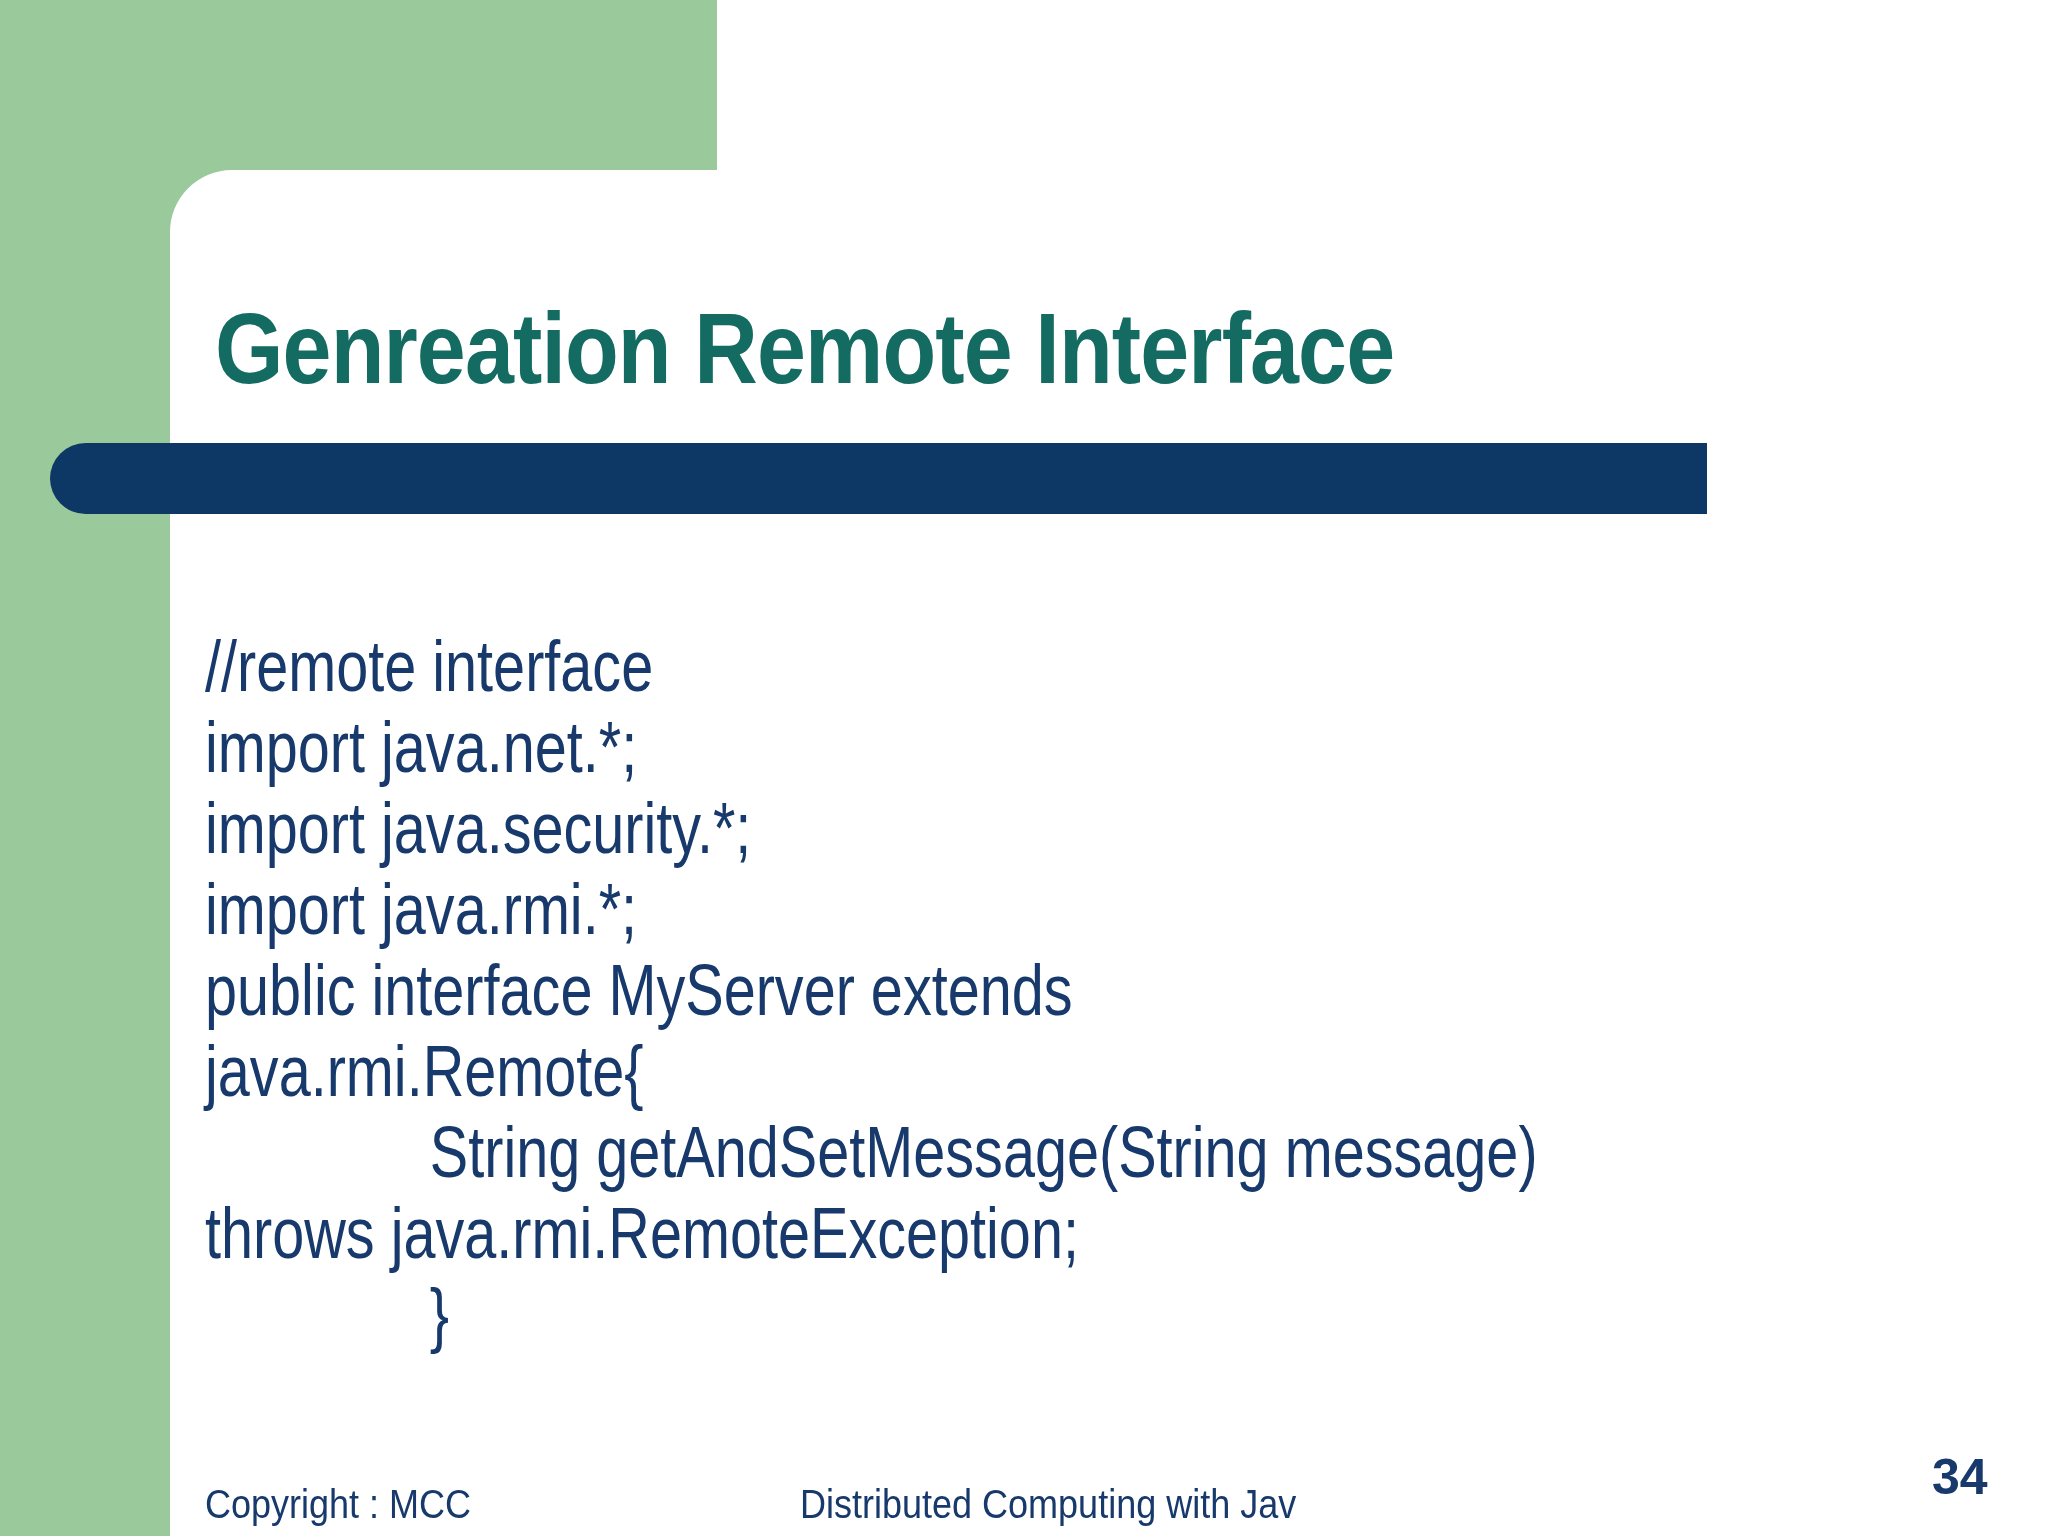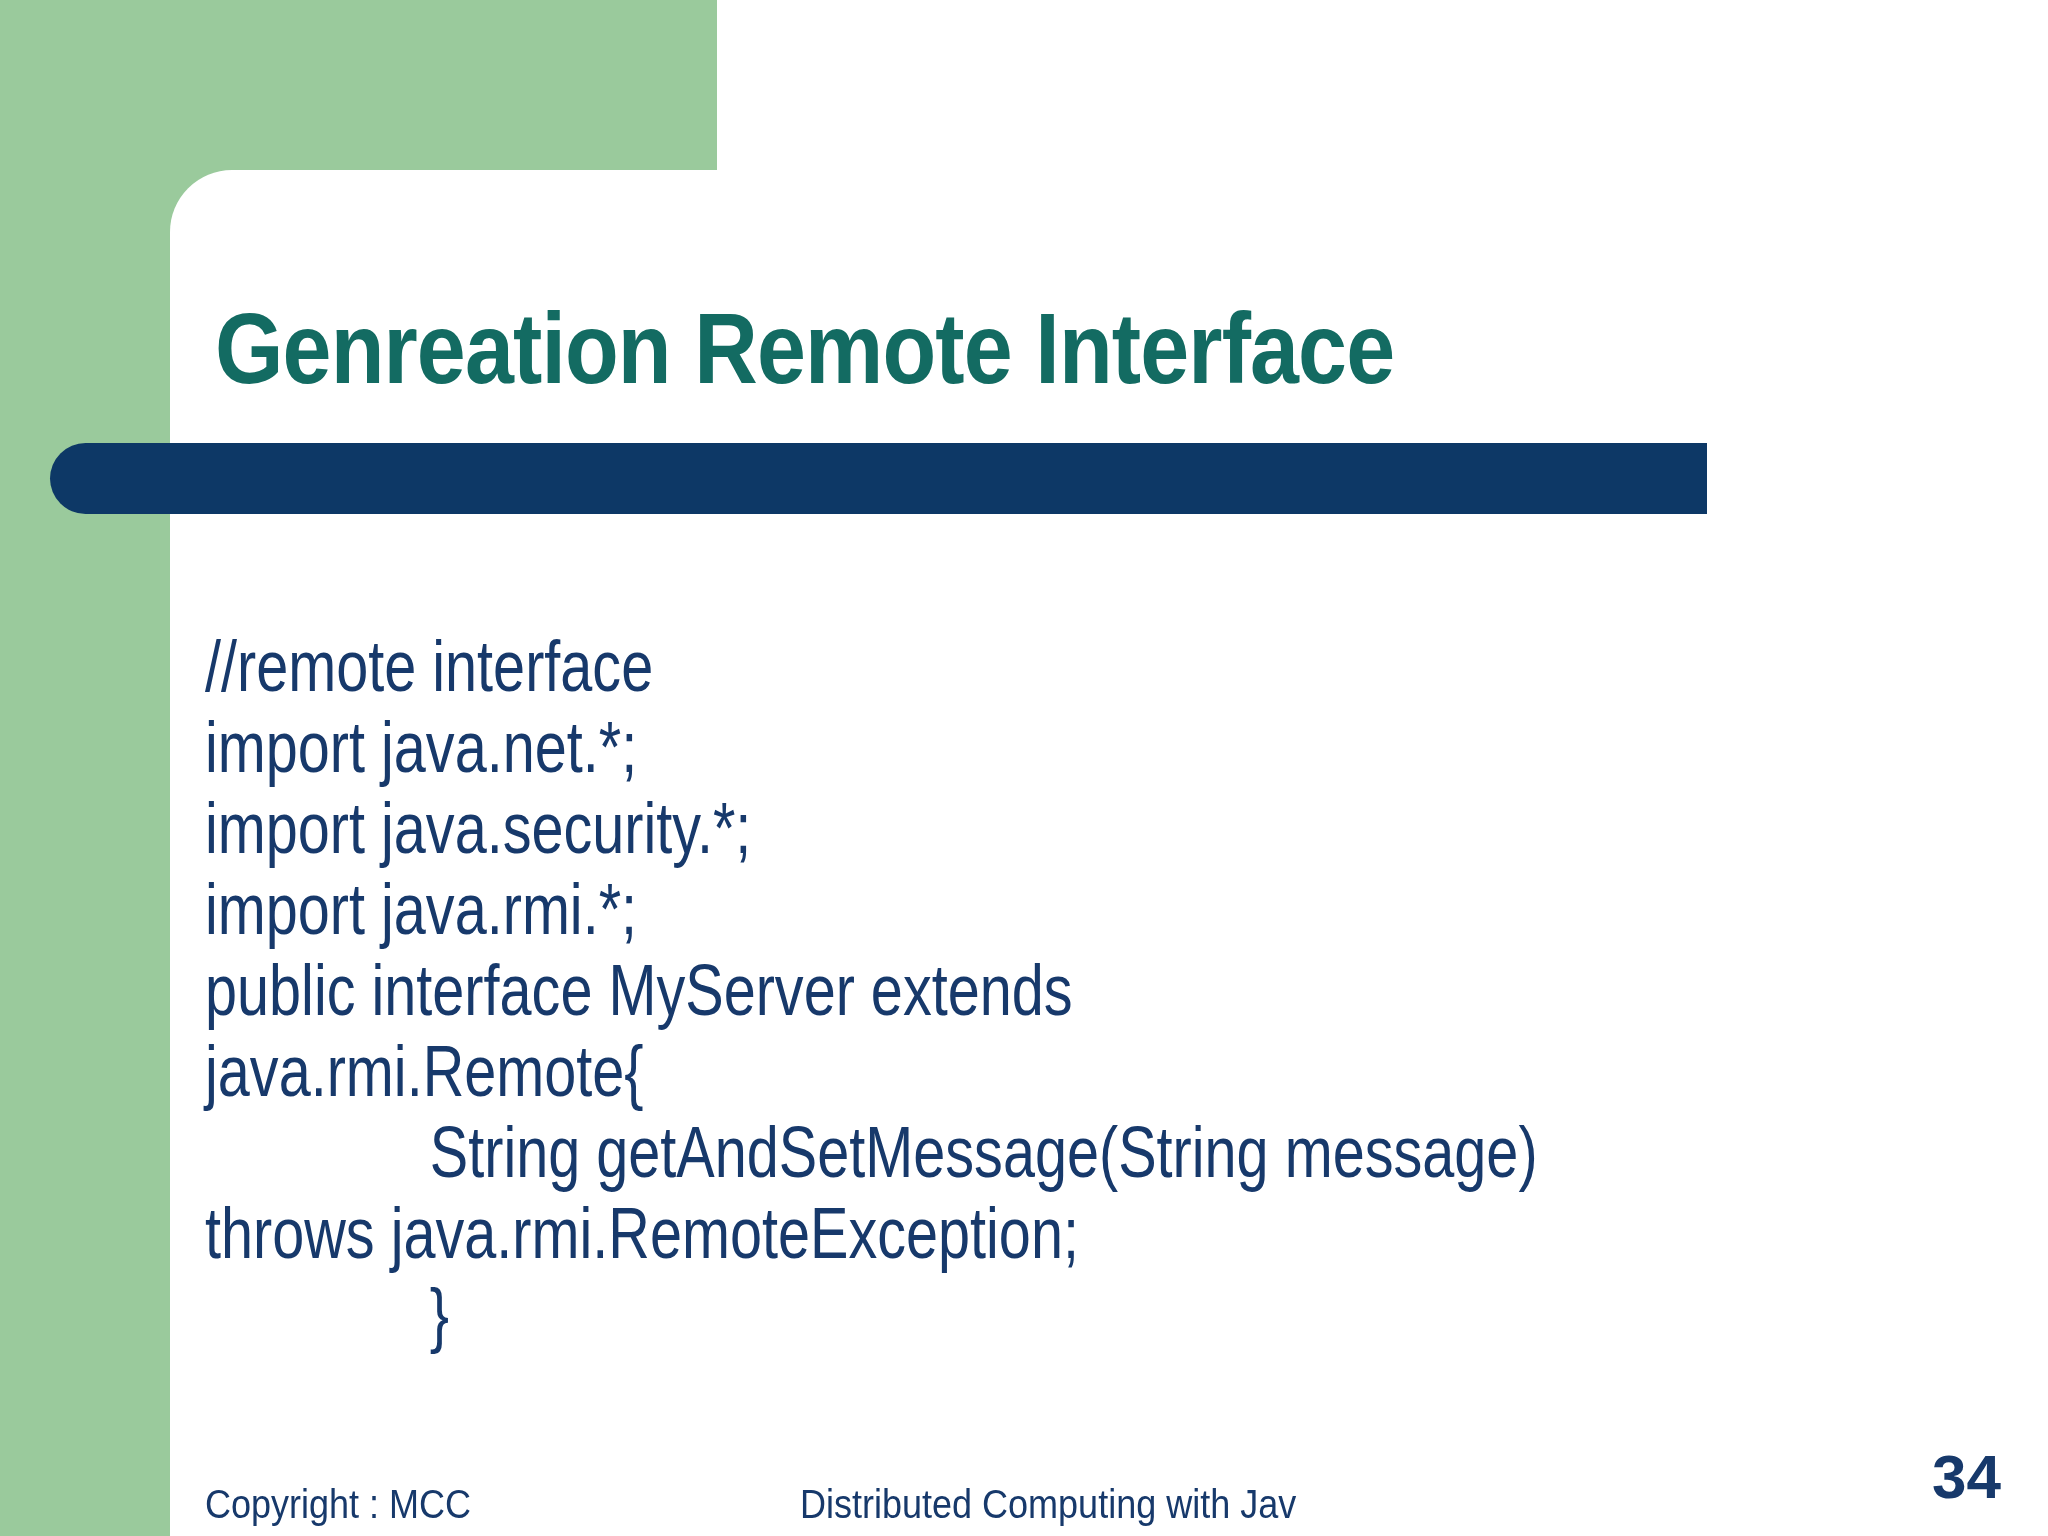--- a/index.html
+++ b/index.html
@@ -65,21 +65,21 @@
   }
   .footer-center{
     position:absolute;left:800px;top:1482px;
     font-size:40px;line-height:44px;
     color:var(--body-text);
     white-space:nowrap;
     transform:scaleX(0.90);transform-origin:0 0;
   }
   .page-number{
     position:absolute;left:1932px;top:1450px;
-    font-size:62px;line-height:54px;font-weight:bold;
+    font-size:50px;line-height:54px;font-weight:bold;
     color:var(--body-text);
     white-space:nowrap;
   }
 </style>
 </head>
 <body>
 
 <div class="slide">
 
   <div class="green-col"></div>

